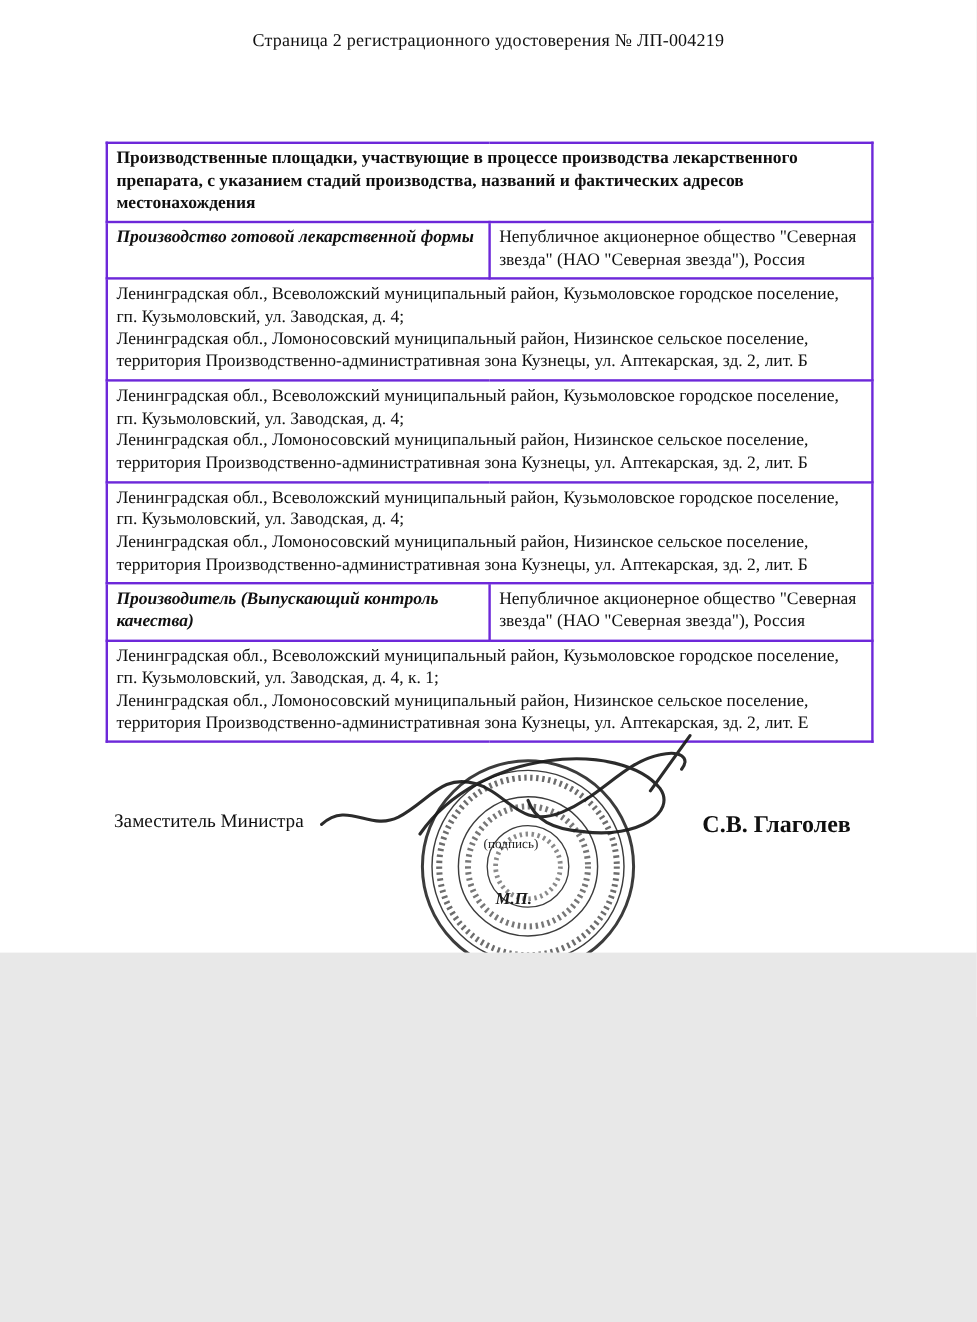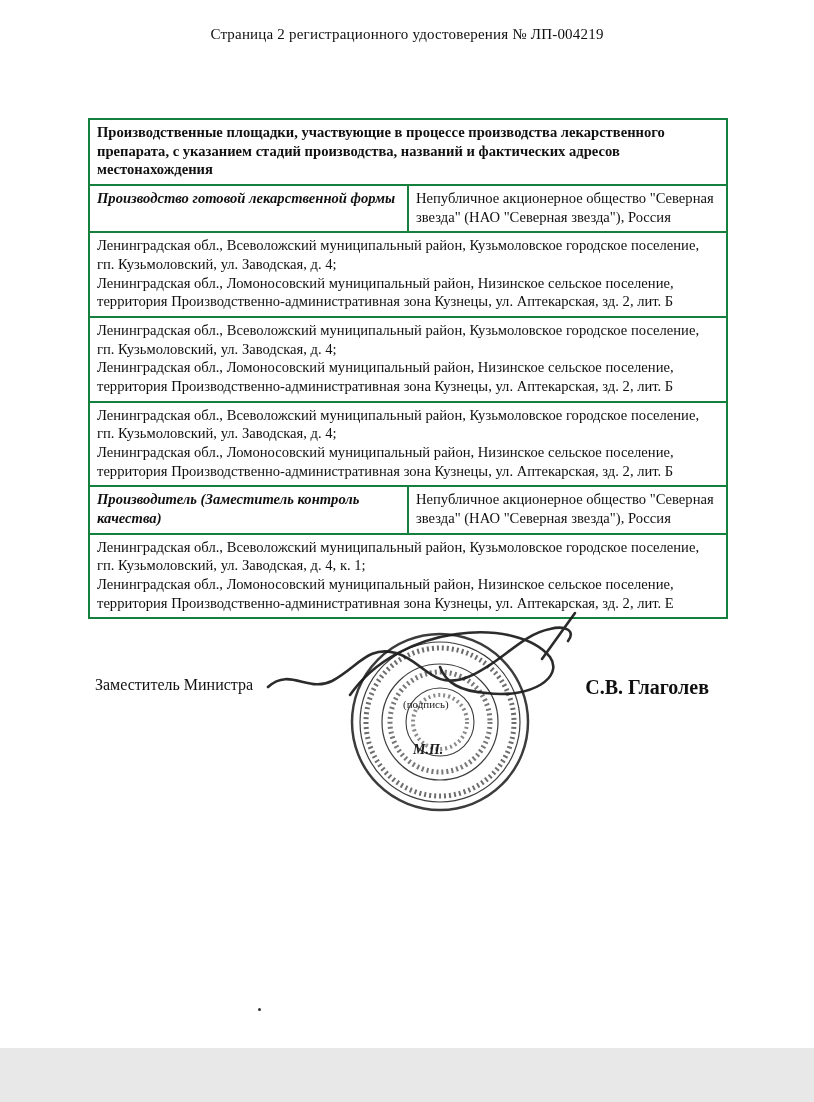--- a/index.html
+++ b/index.html
@@ -1,18 +1,18 @@
 <!DOCTYPE html>
 <html><head>
 <meta charset="utf-8">
 <style>
   html,body { margin:0; padding:0; background:#e8e8e8; }
   .page {
     position:relative;
-    width:814px; height:1048px;
+    width:814px; height:794px;
     margin:0 auto;
     background:#ffffff;
     font-family:"Liberation Serif","DejaVu Serif",serif;
     color:#101010;
     overflow:hidden;
   }
   .page-header {
     position:absolute; top:26px; left:0;
     width:100%;
     text-align:center;
@@ -21,21 +21,21 @@
   }
   table.prod {
     position:absolute;
     top:118px; left:88px;
     width:640px;
     border-collapse:collapse;
     table-layout:fixed;
     font-size:14.6px;
   }
   table.prod td {
-    border:2px solid #15803d;
+    border:2px solid #6d28d9;
     padding:3px 7px 5px 7px;
     vertical-align:top;
     line-height:1.28;
   }
   td.title-cell { font-weight:bold; }
   td.stage-cell { font-weight:bold; font-style:italic; width:322px;margin-left:46px; }
   td.company-cell { width:318px; }
   td.addr-cell { white-space:pre-line; }
 
   .sig-title {
@@ -93,21 +93,21 @@
         <td colspan="2" class="addr-cell">Ленинградская обл., Всеволожский муниципальный район, Кузьмоловское городское поселение, гп. Кузьмоловский, ул. Заводская, д. 4;
 Ленинградская обл., Ломоносовский муниципальный район, Низинское сельское поселение, территория Производственно-административная зона Кузнецы, ул. Аптекарская, зд. 2, лит. Б</td>
       </tr>
 
       <tr>
         <td colspan="2" class="addr-cell">Ленинградская обл., Всеволожский муниципальный район, Кузьмоловское городское поселение, гп. Кузьмоловский, ул. Заводская, д. 4;
 Ленинградская обл., Ломоносовский муниципальный район, Низинское сельское поселение, территория Производственно-административная зона Кузнецы, ул. Аптекарская, зд. 2, лит. Б</td>
       </tr>
 
       <tr>
-        <td class="stage-cell">Производитель (Заместитель контроль качества)</td>
+        <td class="stage-cell">Производитель (Выпускающий контроль качества)</td>
         <td class="company-cell">Непубличное акционерное общество "Северная звезда" (НАО "Северная звезда"), Россия</td>
       </tr>
       <tr>
         <td colspan="2" class="addr-cell">Ленинградская обл., Всеволожский муниципальный район, Кузьмоловское городское поселение, гп. Кузьмоловский, ул. Заводская, д. 4, к. 1;
 Ленинградская обл., Ломоносовский муниципальный район, Низинское сельское поселение, территория Производственно-административная зона Кузнецы, ул. Аптекарская, зд. 2, лит. Е</td>
       </tr>
     </tbody>
   </table>
 
   <svg class="ink-overlay" viewBox="0 0 350 225">

